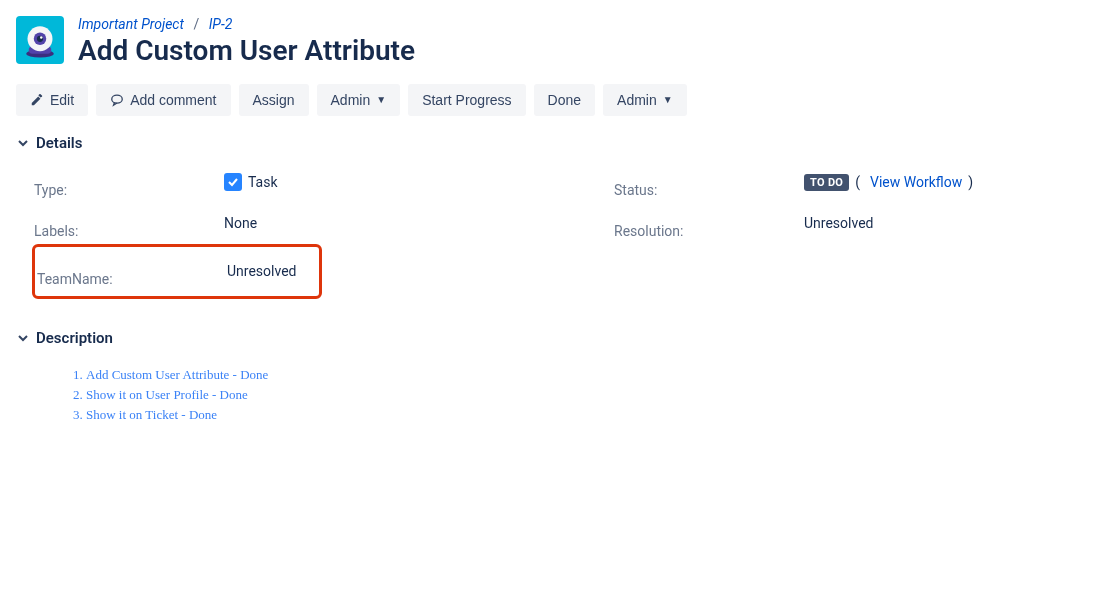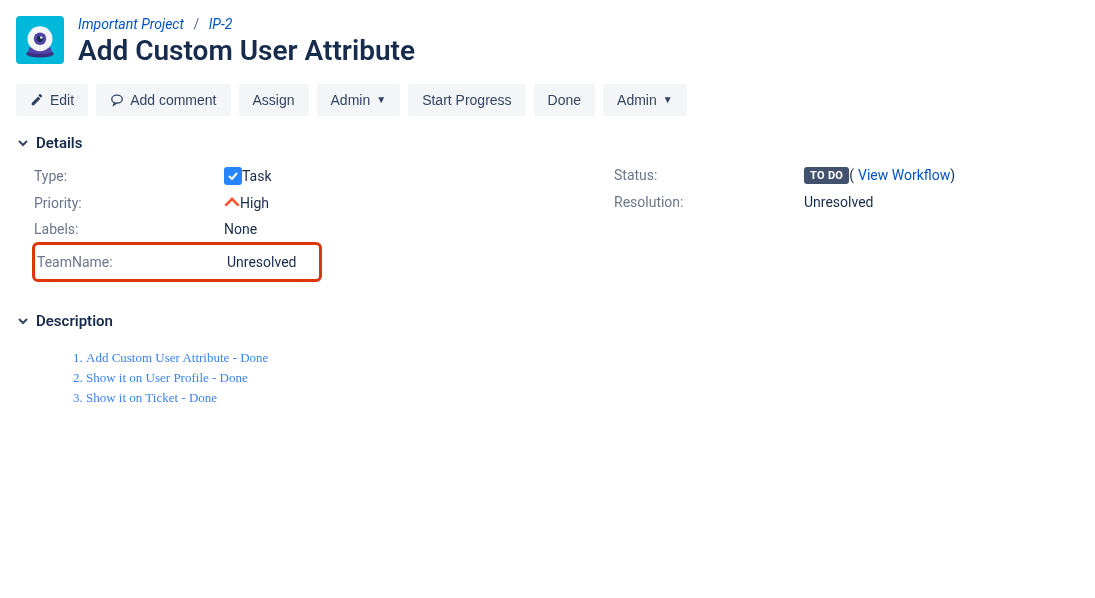--- a/index.html
+++ b/index.html
@@ -63,25 +63,27 @@
   .col.right { width: 460px; }
   .field-row {
     display: flex;
     align-items: center;
     padding: 5px 0;
   }
   .field-label {
     width: 190px;
     color: #6B778C;
     font-size: 14px;
+    margin-top: 15px;
   }
   .field-value {
     color: #172B4D;
     display: flex;
     align-items: center;
+    gap: 6px;
   }
   .highlight-box {
     border: 3px solid #DE350B;
     border-radius: 6px;
     padding: 4px 6px 4px 0;
     margin-left: -2px;
     width: 290px;
   }
   .type-icon {
     width: 18px; height: 18px; background: #2684FF; border-radius: 3px;
@@ -188,31 +190,20 @@
       <div class="field-value">
         <span class="type-icon">
           <svg viewBox="0 0 12 12">
               <path d="M2 6 L5 9 L10 3" fill="none" stroke="#fff" stroke-width="2"></path>
             </svg>
         </span>
         <span>Task</span>
       </div>
     </div>
     <div class="field-row">
-      <div class="field-label">Priority:</div>
-      <div class="field-value">
-        <span class="priority-icon">
-          <svg viewBox="0 0 12 12">
-              <path d="M1 8 L6 3 L11 8" fill="none" stroke="#FF5630" stroke-width="2"></path>
-            </svg>
-        </span>
-        <span>High</span>
-      </div>
-    </div>
-    <div class="field-row">
       <div class="field-label">Labels:</div>
       <div class="field-value">None</div>
     </div>
     <div class="highlight-box">
       <div class="field-row" style="padding-left:2px;">
         <div class="field-label">TeamName:</div>
         <div class="field-value">Unresolved</div>
       </div>
     </div>
   </div>

